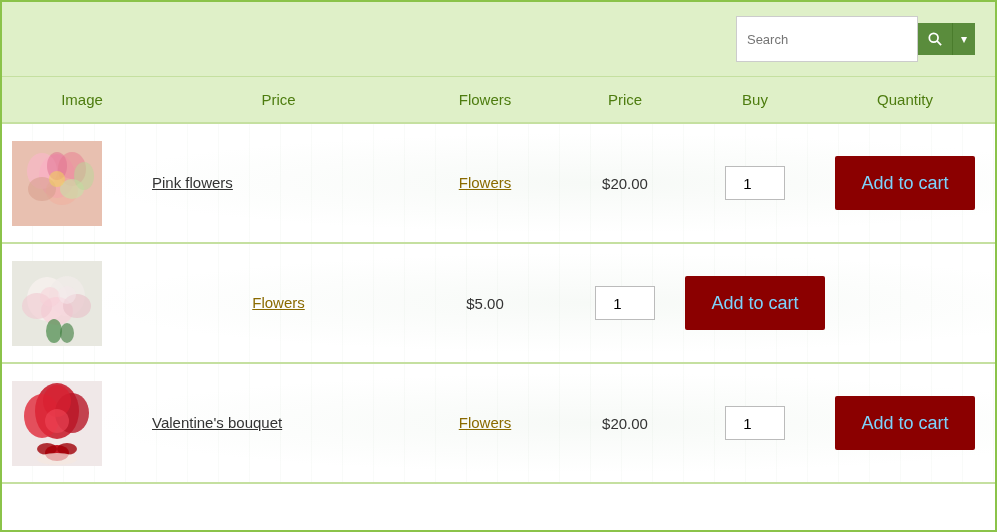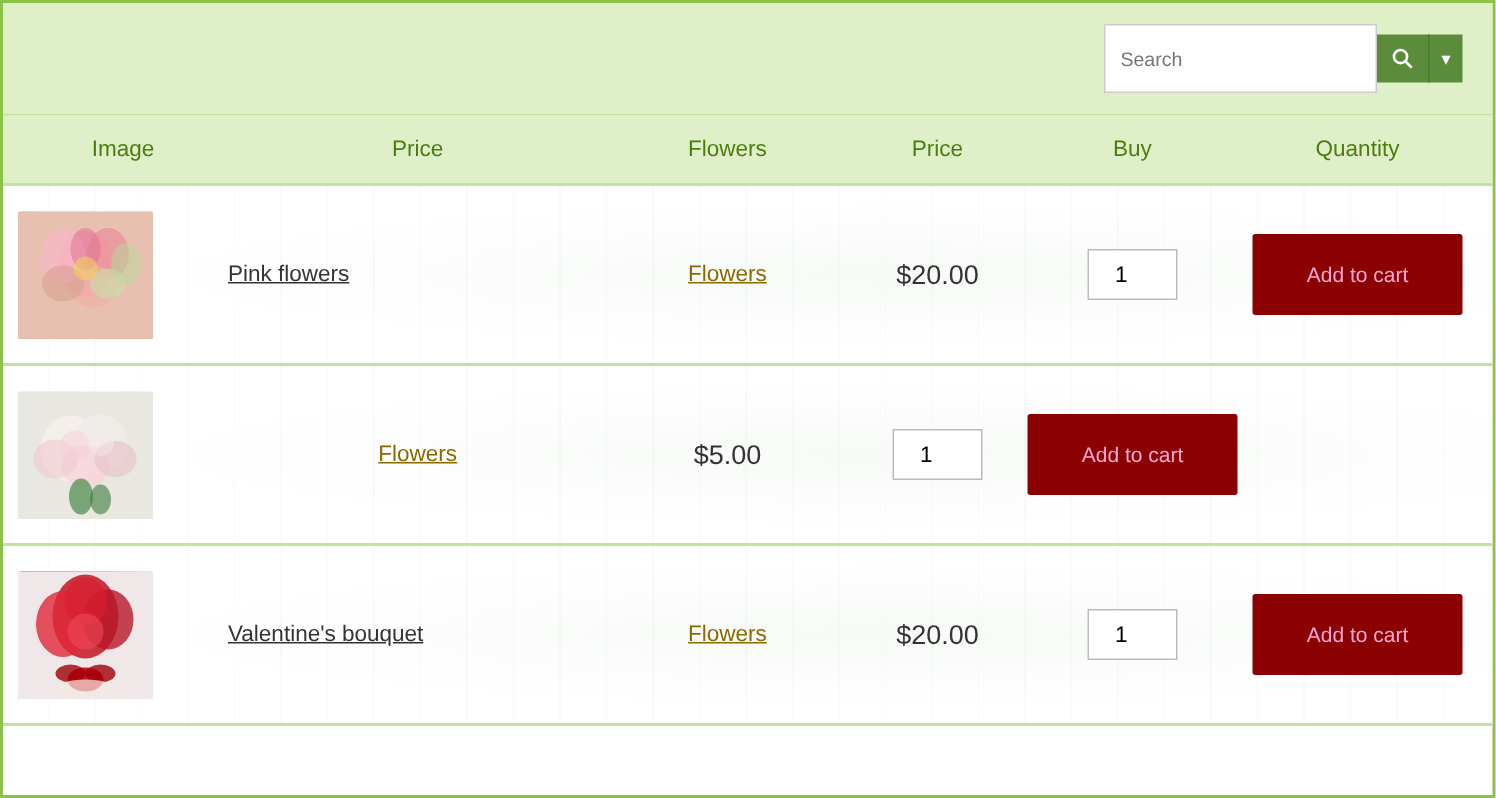--- a/index.html
+++ b/index.html
@@ -134,21 +134,21 @@
 
     .col-category a {
       color: #8a6a00;
       text-decoration: underline;
       font-size: 15px;
       cursor: pointer;
     }
 
     .col-price {
       text-align: center;
-      font-size: 18px;
+      font-size: 15px;
       color: #333;
     }
 
     .col-quantity {
       text-align: center;
     }
 
     .quantity-input {
       width: 60px;
       height: 34px;
@@ -157,24 +157,24 @@
       font-size: 15px;
       padding: 4px;
     }
 
     .col-buy {
       text-align: center;
     }
 
     .add-to-cart-btn {
       background: #8b0000;
-      color: #f9a8d4;
+      color: #7dd3fc;
       border: none;
       padding: 14px 18px;
-      font-size: 14px;
+      font-size: 18px;
       cursor: pointer;
       border-radius: 2px;
       width: 140px;
       height: 54px;
       font-weight: normal;
     }
   </style>
 </head>
 <body>
 

